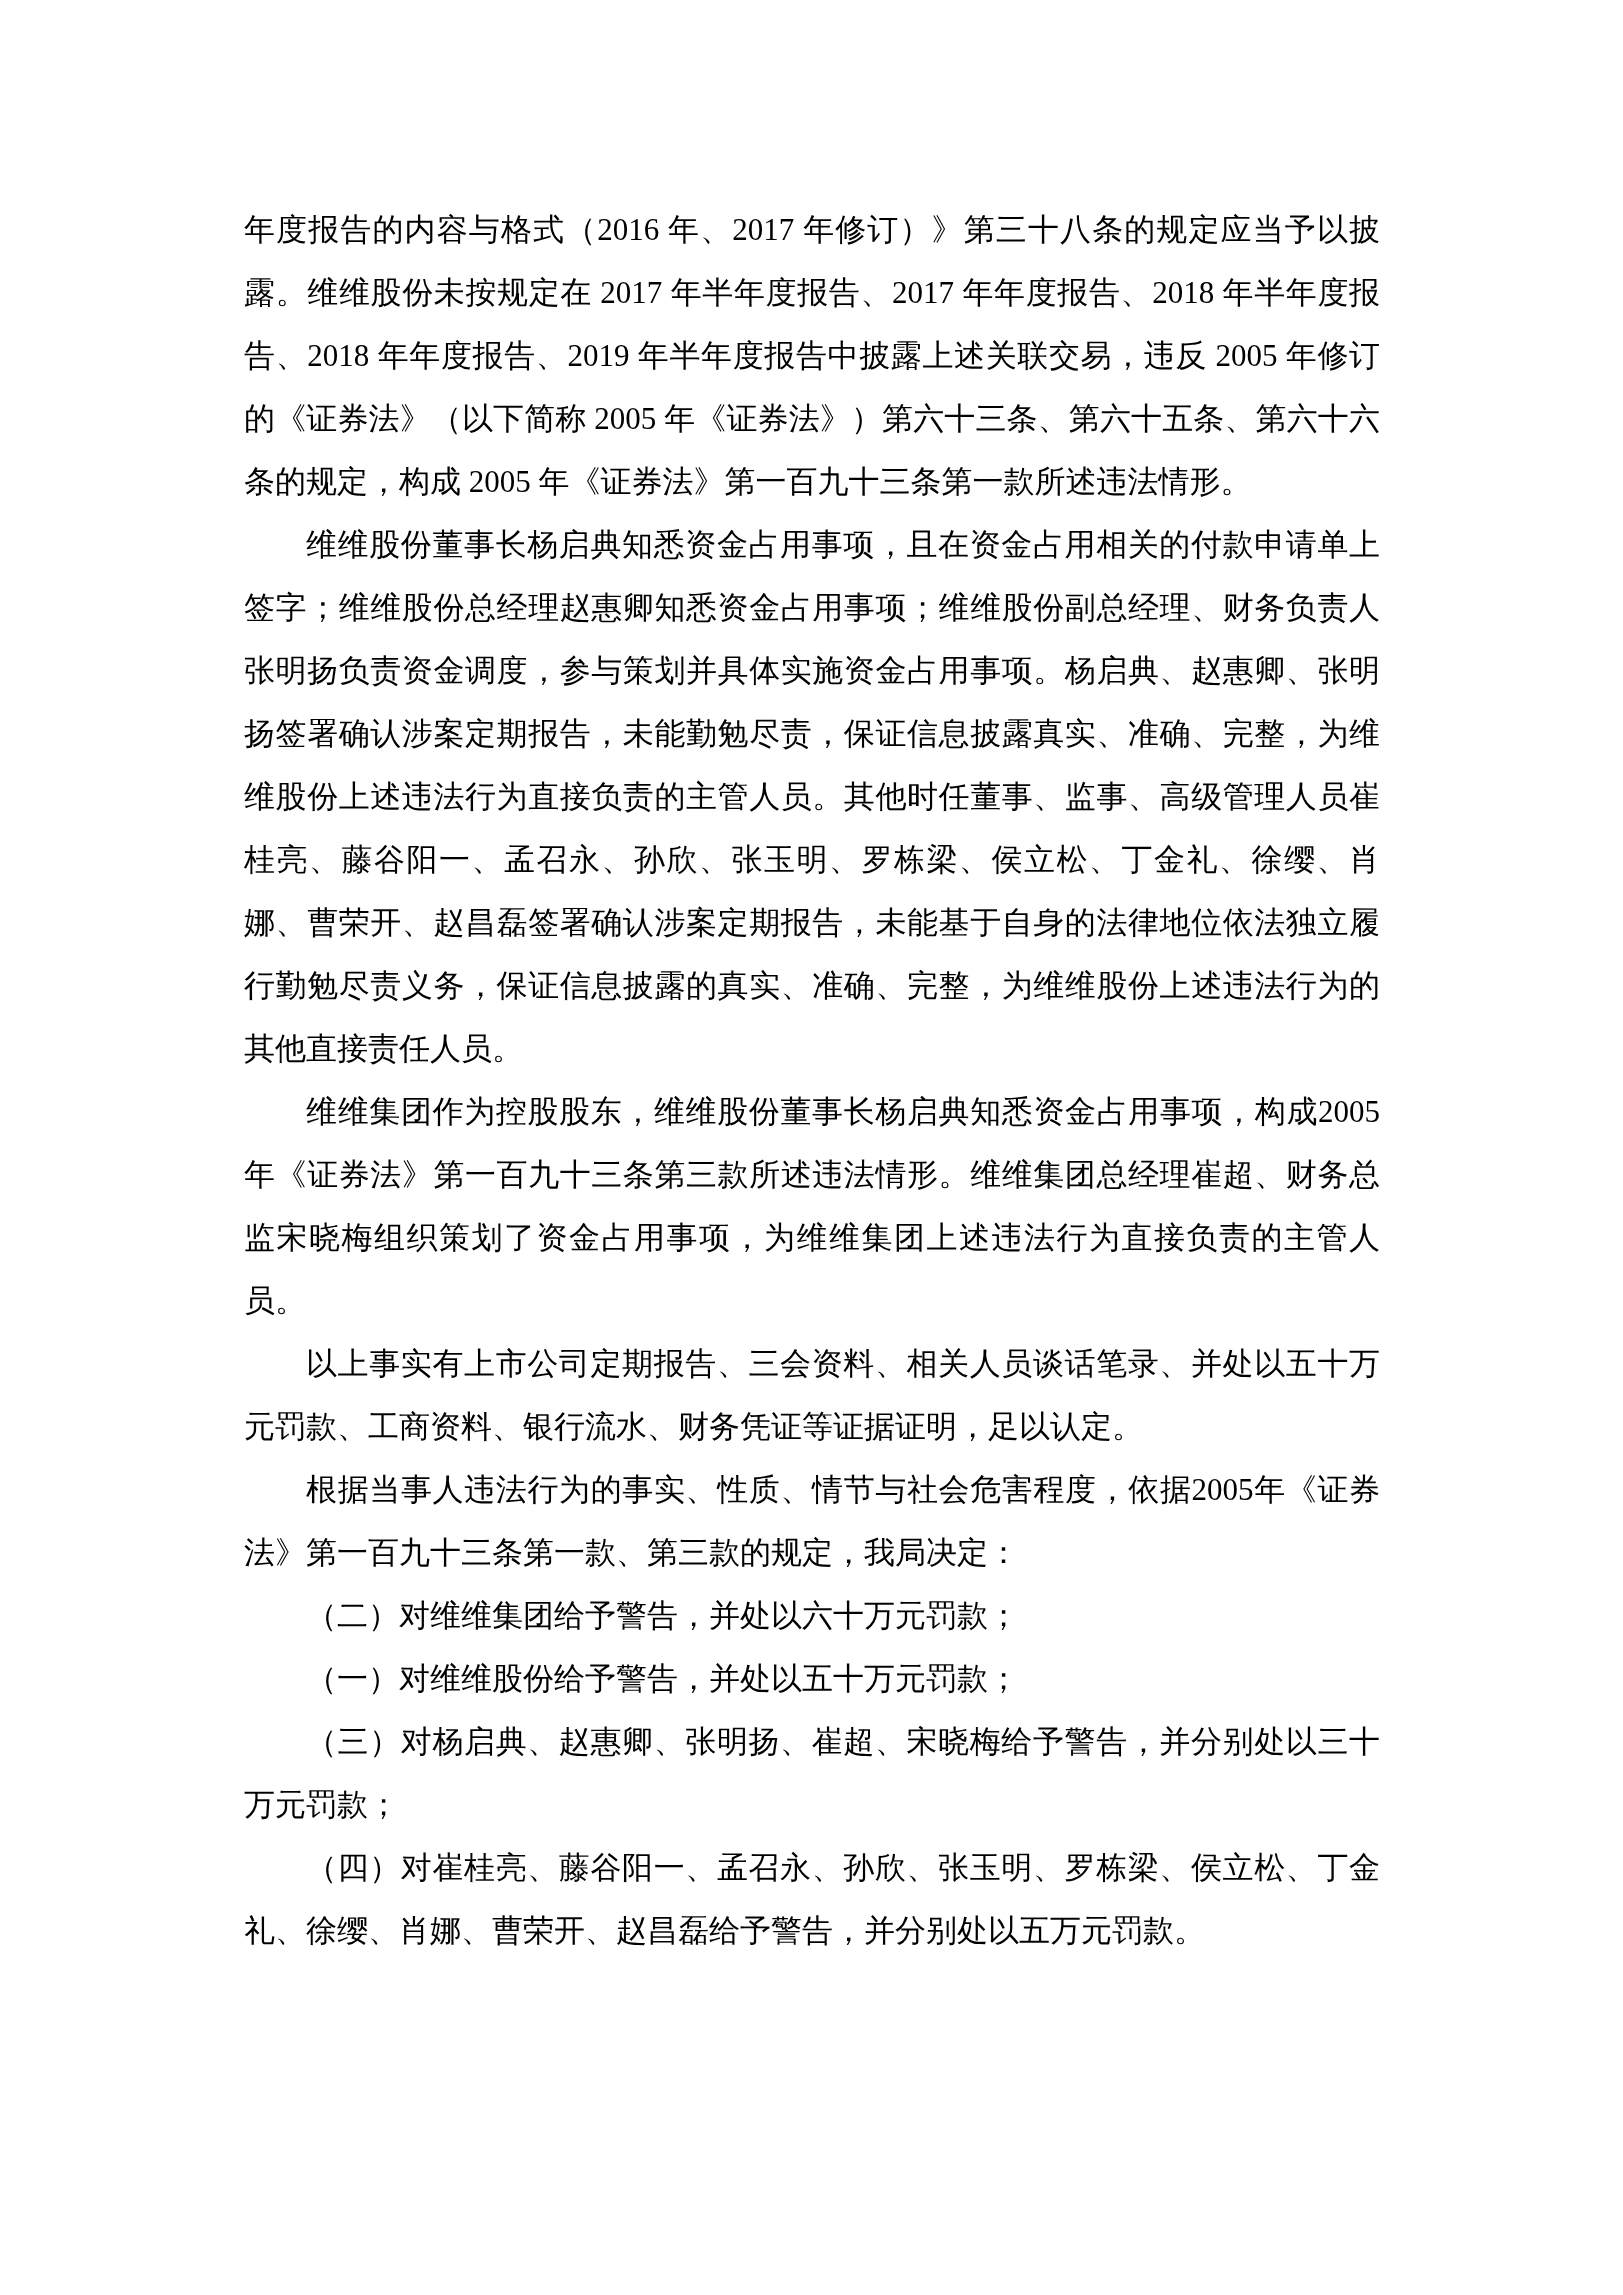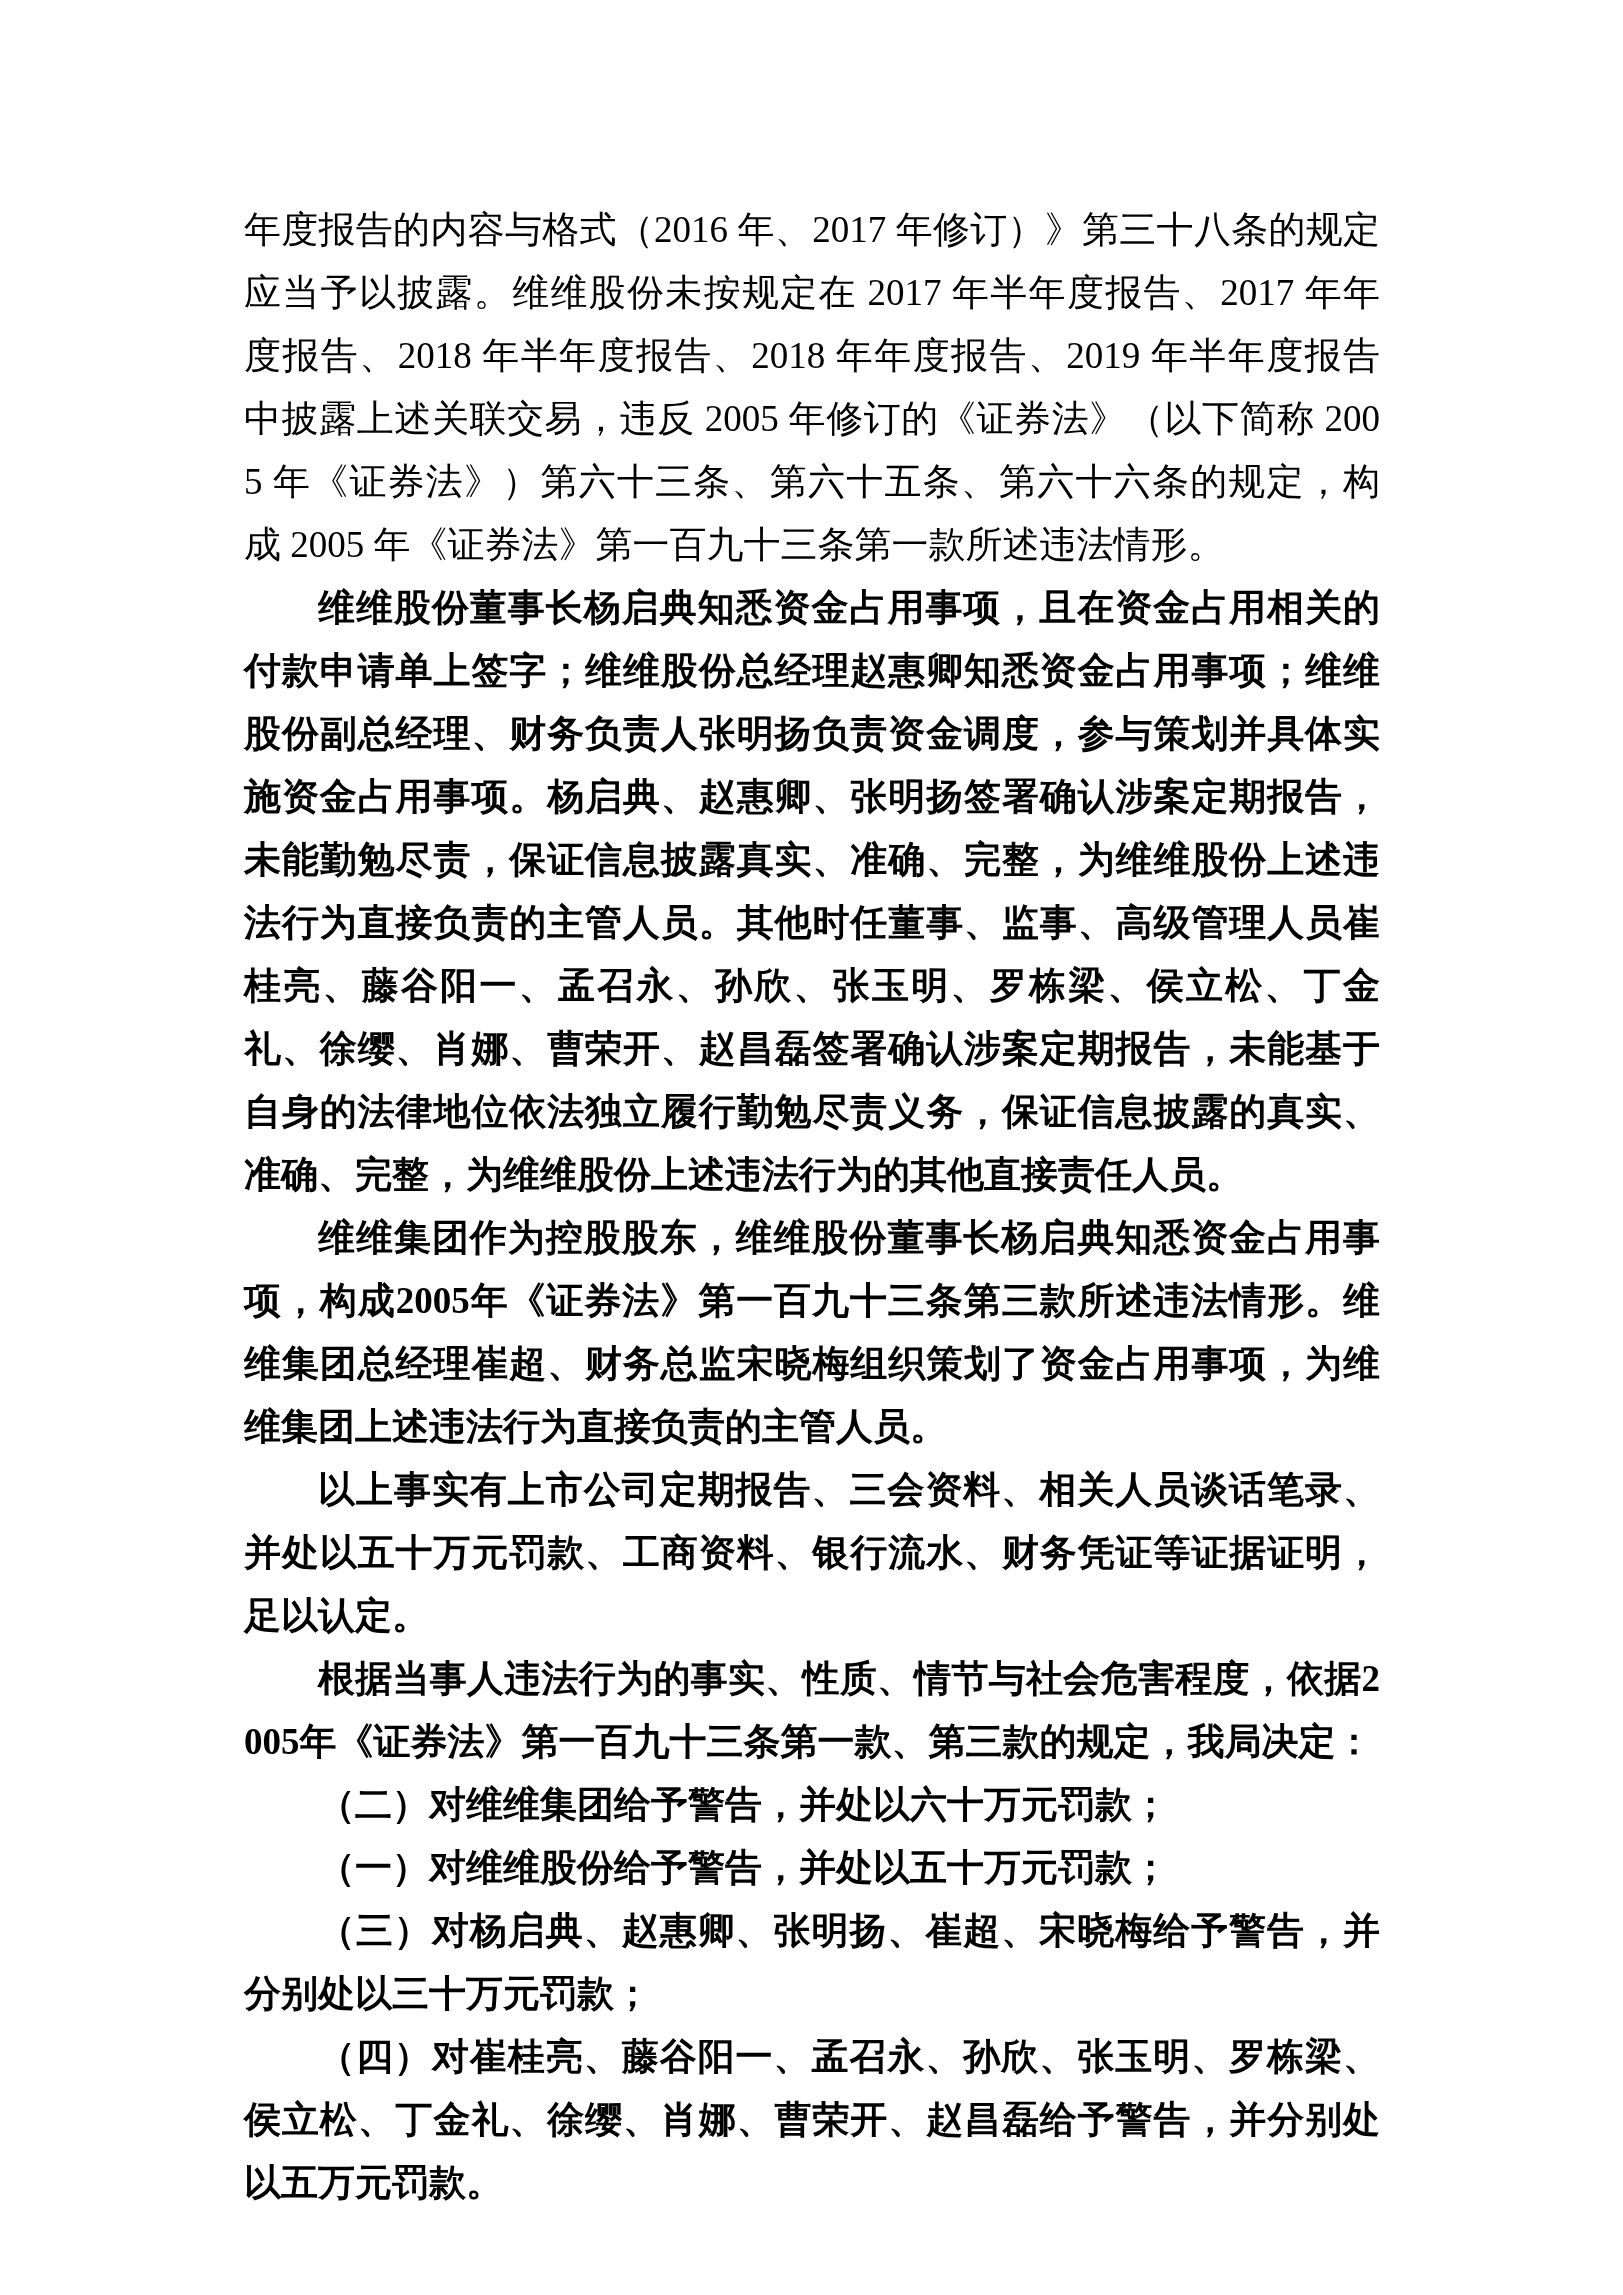--- a/index.html
+++ b/index.html
@@ -13,34 +13,33 @@
     height: 2295px;
     background: #ffffff;
     overflow: hidden;
   }
   .content {
     position: absolute;
     left: 244px;
     top: 198px;
     width: 1136px;
     font-family: "Liberation Serif", "DejaVu Serif", serif;
-    font-size: 37px;
+    font-size: 31px;
     line-height: 63px;
     color: #000000;
     text-align: justify;
     text-justify: inter-character;
   }
   .para {
     margin: 0;
     padding: 0;
     word-break: break-all;
   }
   .para.ind {
     text-indent: 2em;
-    font-weight: bold;
   }
 </style>
 </head>
 <body>
 
 <div class="page">
   <div class="content">
     <p class="para cont">年度报告的内容与格式（2016 年、2017 年修订）》第三十八条的规定应当予以披露。维维股份未按规定在 2017 年半年度报告、2017 年年度报告、2018 年半年度报告、2018 年年度报告、2019 年半年度报告中披露上述关联交易，违反 2005 年修订的《证券法》（以下简称 2005 年《证券法》）第六十三条、第六十五条、第六十六条的规定，构成 2005 年《证券法》第一百九十三条第一款所述违法情形。</p>
     <p class="para ind">维维股份董事长杨启典知悉资金占用事项，且在资金占用相关的付款申请单上签字；维维股份总经理赵惠卿知悉资金占用事项；维维股份副总经理、财务负责人张明扬负责资金调度，参与策划并具体实施资金占用事项。杨启典、赵惠卿、张明扬签署确认涉案定期报告，未能勤勉尽责，保证信息披露真实、准确、完整，为维维股份上述违法行为直接负责的主管人员。其他时任董事、监事、高级管理人员崔桂亮、藤谷阳一、孟召永、孙欣、张玉明、罗栋梁、侯立松、丁金礼、徐缨、肖娜、曹荣开、赵昌磊签署确认涉案定期报告，未能基于自身的法律地位依法独立履行勤勉尽责义务，保证信息披露的真实、准确、完整，为维维股份上述违法行为的其他直接责任人员。</p>
     <p class="para ind">维维集团作为控股股东，维维股份董事长杨启典知悉资金占用事项，构成2005年《证券法》第一百九十三条第三款所述违法情形。维维集团总经理崔超、财务总监宋晓梅组织策划了资金占用事项，为维维集团上述违法行为直接负责的主管人员。</p>

